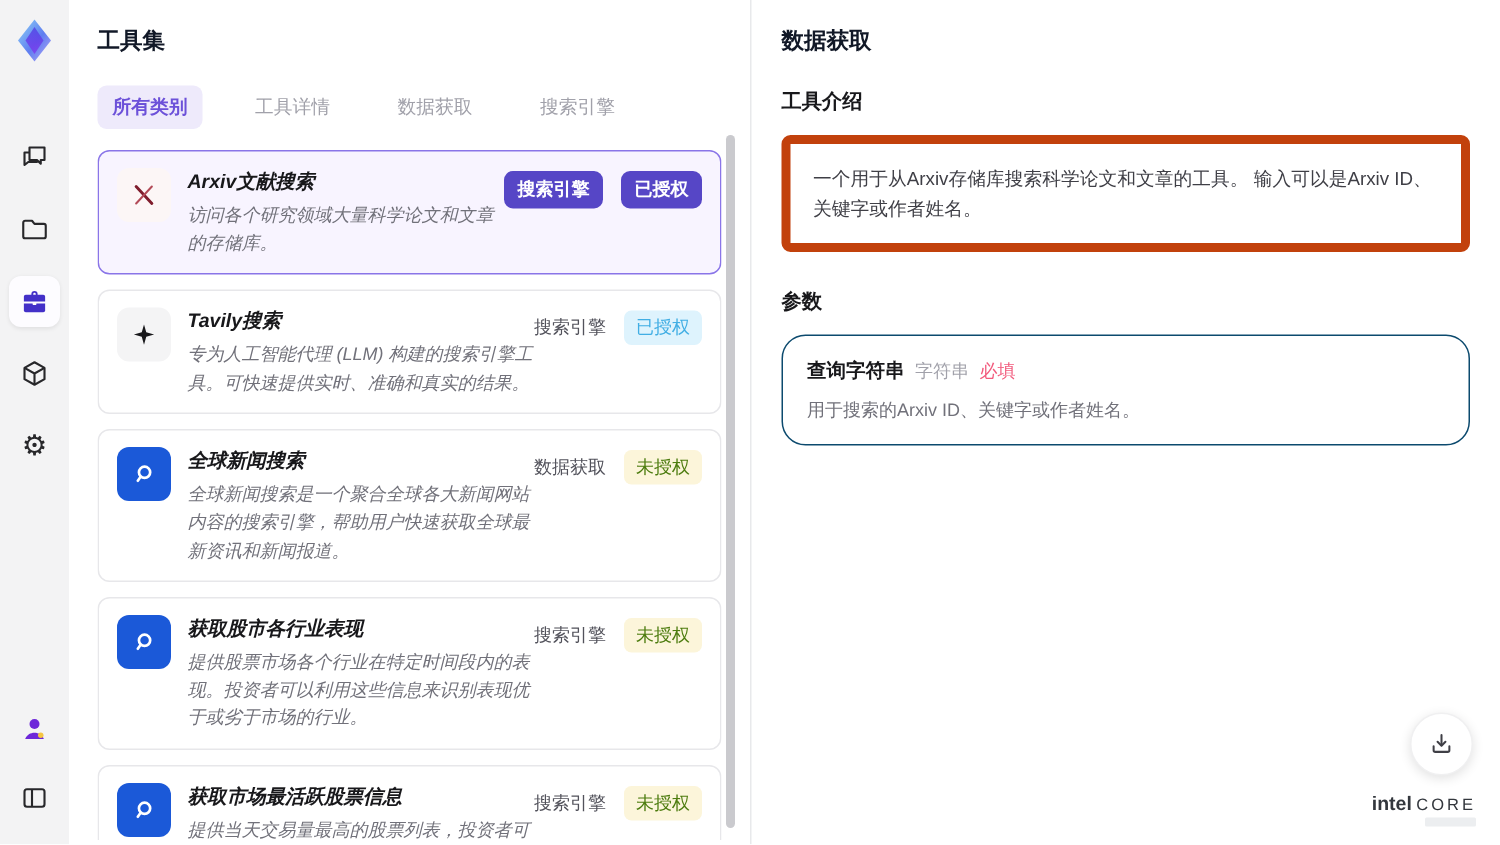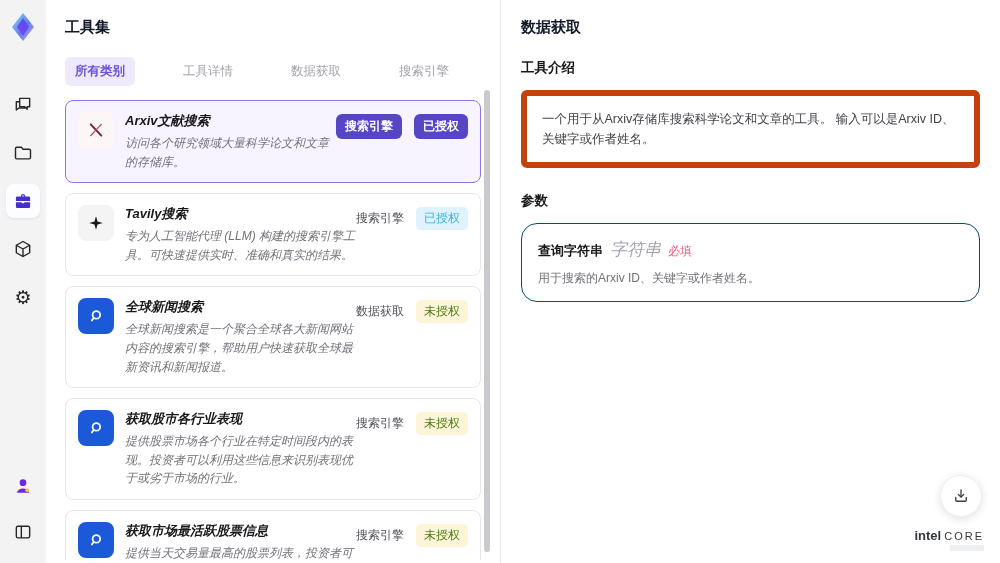--- a/index.html
+++ b/index.html
@@ -12,21 +12,21 @@
   .rail-nav { margin-top:44px; display:flex; flex-direction:column; align-items:center; gap:14px; }
   .rail-btn { width:34px; height:34px; border-radius:8px; display:flex; align-items:center; justify-content:center; cursor:pointer; color:#27272a; }
   .rail-btn.active { background:#fdfcff; box-shadow:0 1px 3px rgba(0,0,0,.08); }
   .rail-spacer { flex:1; }
   .rail-bottom { display:flex; flex-direction:column; align-items:center; gap:12px; margin-bottom:14px; }
   .gear-glyph { font-size:19px; line-height:1; color:#27272a; }
 
   
   .list-panel { position:absolute; left:46px; top:0; width:454px; height:550px; background:#fff; padding:18px 0 0 19px; }
   .panel-title { font-size:15px; font-weight:700; color:#111827; margin-bottom:20px; }
-  .tabs { display:flex; align-items:center; gap:38px; margin-bottom:14px; }
+  .tabs { display:flex; align-items:center; gap:25px; margin-bottom:14px; }
   .tab { font-size:12.5px; color:#a1a1aa; padding:6px 10px; border-radius:6px; cursor:pointer; white-space:nowrap; }
   .tab.active { background:#eeeafb; color:#6c51d9; font-weight:600; }
 
   .cards { width:416px; display:flex; flex-direction:column; gap:10px; overflow:hidden; height:460px; }
   .card { display:flex; justify-content:space-between; align-items:flex-start; border:1px solid #e7e7ea; border-radius:8px; background:#fff; padding:11px 12px; cursor:pointer; }
   .card.selected { border:1.5px solid #8a75e8; background:#f8f4ff; }
   .card-left { display:flex; gap:11px; flex:1; min-width:0; }
   .tool-icon { width:36px; height:36px; border-radius:8px; flex-shrink:0; display:flex; align-items:center; justify-content:center; }
   .ic-arxiv { background:#fcf6f6; }
   .ic-spark { background:#f4f4f5; }
@@ -44,21 +44,21 @@
   .scrollbar { position:absolute; left:438px; top:90px; width:6px; height:462px; background:#cacace; border-radius:3px; }
 
   
   .detail-panel { position:absolute; left:500px; top:0; width:500px; height:563px; background:#fff; border-left:1px solid #e8e9eb; padding:18px 20px; }
   .detail-title { font-size:15px; font-weight:700; color:#111827; margin-bottom:22px; }
   .section-h { font-size:13.5px; font-weight:700; color:#18181b; margin-bottom:13px; }
   .intro-box { border:6px solid #c2410c; border-radius:6px; padding:13px 15px; font-size:12.5px; color:#3f3f46; line-height:1.6; margin-bottom:24px; }
   .param-box { border:1px solid #0c4a6e; border-radius:16px; padding:14px 16px; }
   .param-line { display:flex; align-items:baseline; gap:7px; margin-bottom:9px; }
   .param-name { font-size:13px; font-weight:700; color:#18181b; }
-  .param-type { font-size:17px; color:#a1a1aa;font-style:italic; }
+  .param-type { font-size:12px; color:#a1a1aa; }
   .param-req { font-size:12px; color:#f25c7e; }
   .param-desc { font-size:12px; color:#71717a; }
 
   .fab { position:absolute; right:18px; bottom:46px; width:42px; height:42px; border-radius:50%; background:#fff; border:1px solid #f0f0f1; box-shadow:0 2px 8px rgba(0,0,0,.12); display:flex; align-items:center; justify-content:center; cursor:pointer; }
   .brand { position:absolute; right:16px; bottom:12px; text-align:right; color:#33373d; }
   .brand-row { display:flex; align-items:baseline; gap:3px; justify-content:space-between; }
   .brand-intel { font-size:13px; font-weight:700; letter-spacing:0; }
   .brand-core { font-size:11px; font-weight:400; letter-spacing:2px; }
   .brand-sub { margin-top:2px; margin-left:auto; width:34px; height:6px; background:#eceef0; border-radius:1px; }
 

